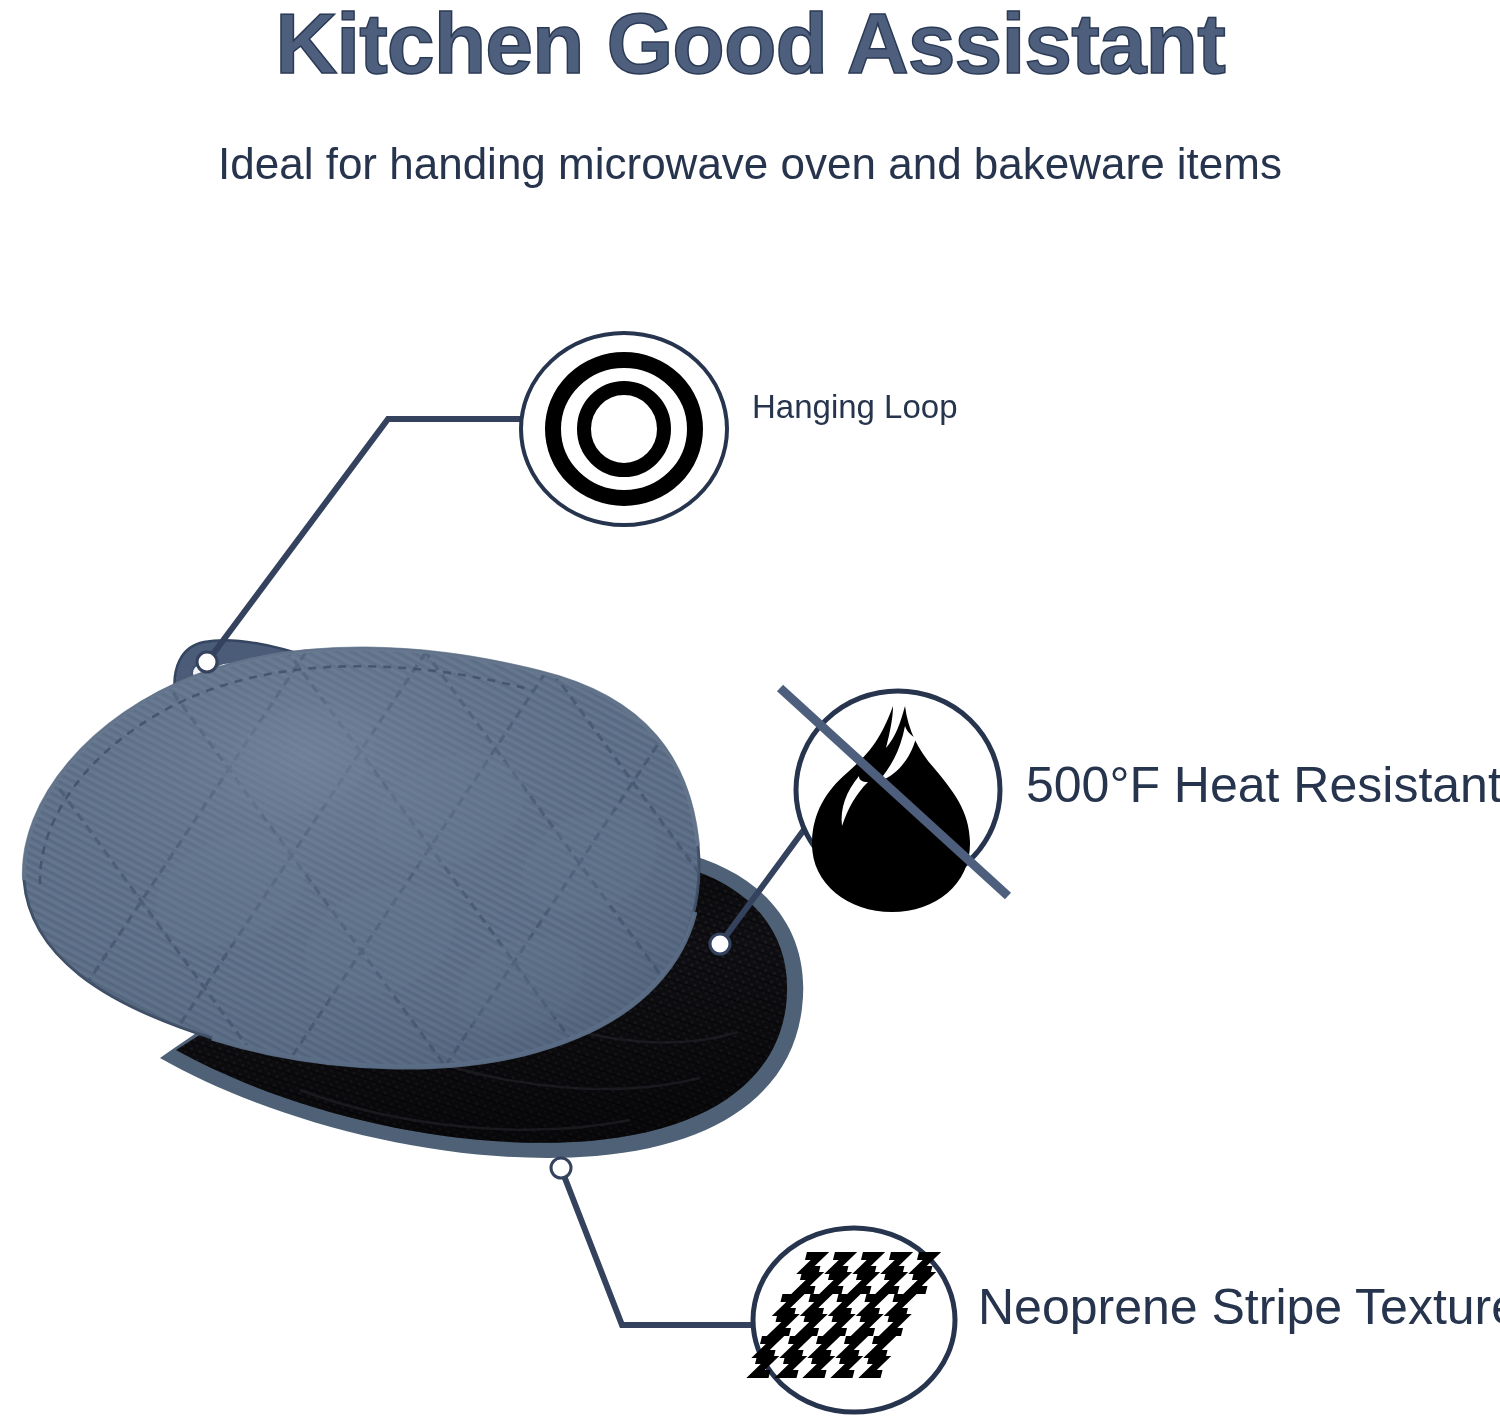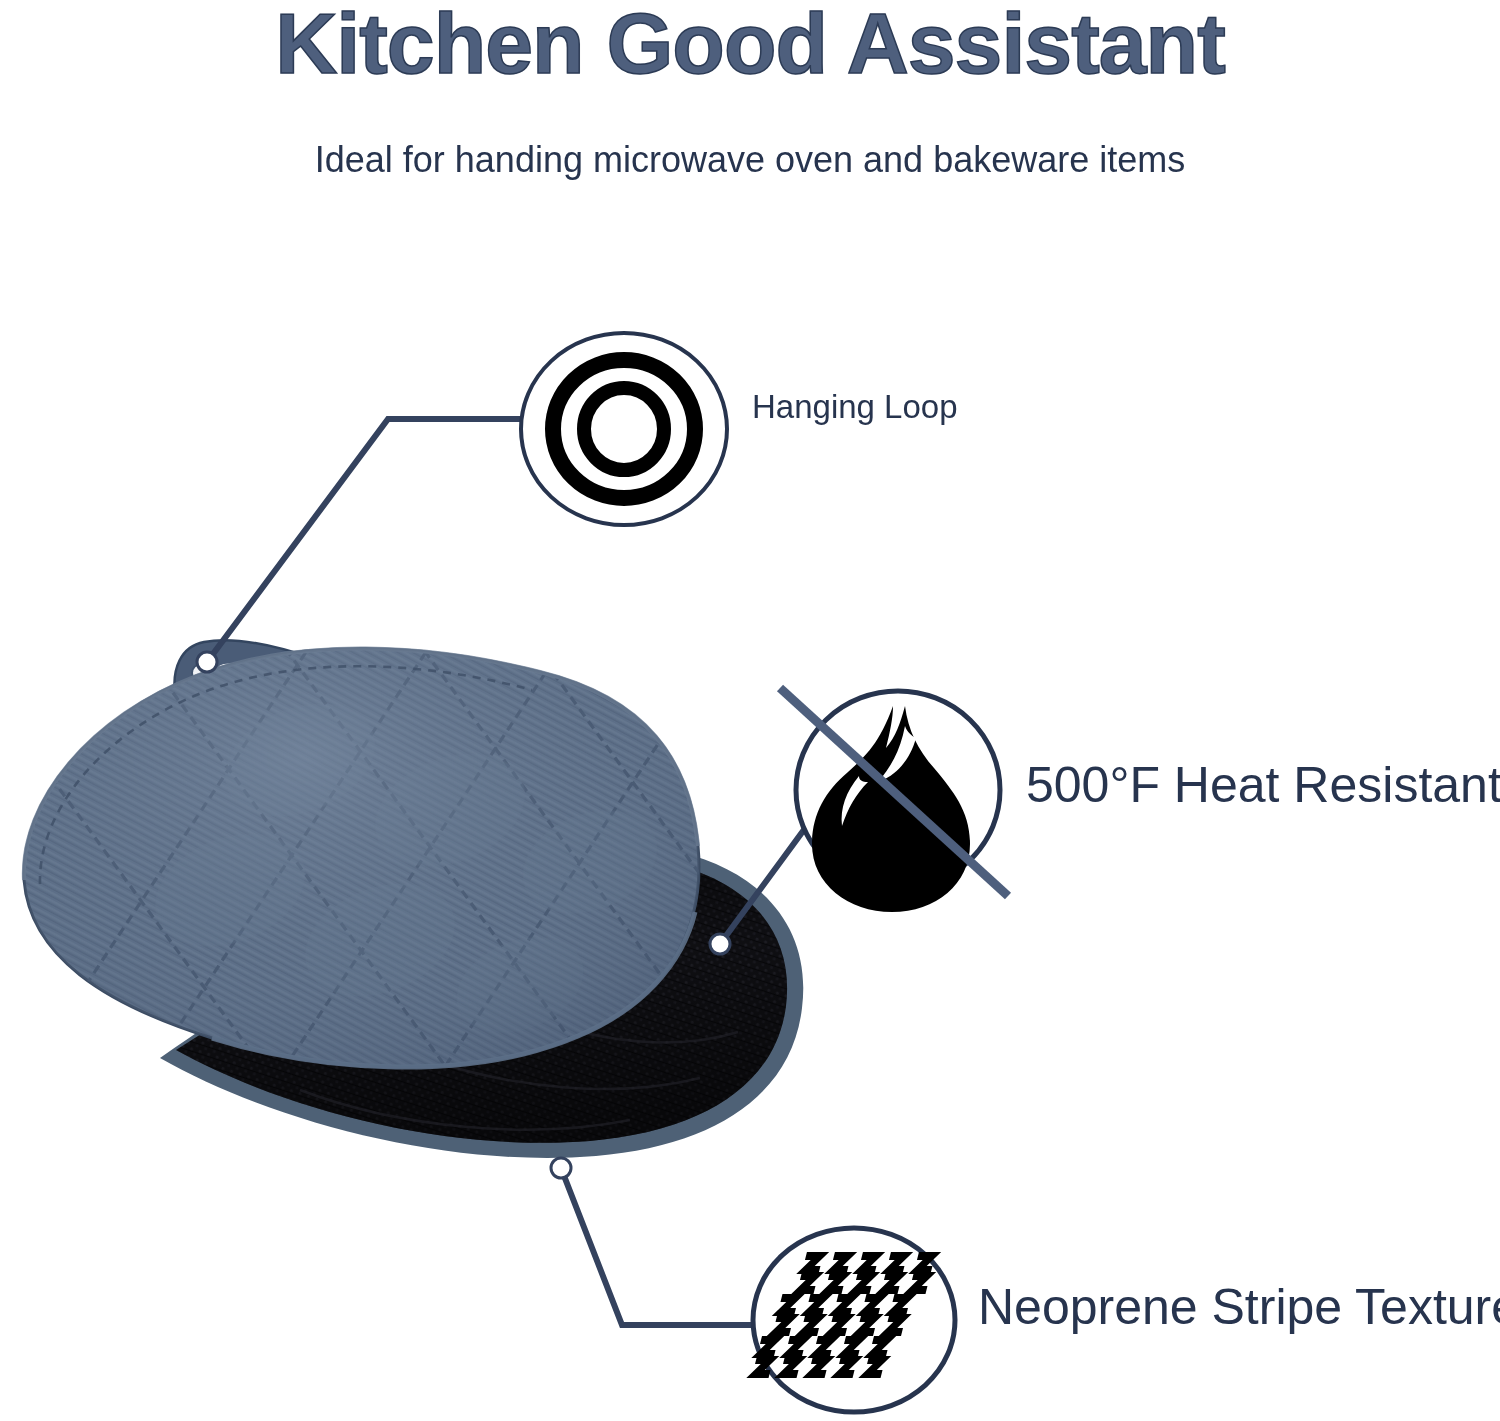--- a/index.html
+++ b/index.html
@@ -42,21 +42,21 @@
     white-space: nowrap;
     line-height: 1.05;
   }
   #subtitle {
     position: absolute;
     left: 0;
     top: 140px;
     width: 1500px;
     text-align: center;
     font-family: "Liberation Sans", sans-serif;
-    font-size: 36px;
+    font-size: 44px;
     font-weight: normal;
     color: #27344e;
     white-space: nowrap;
     line-height: 1.1;
   }
 
   
   #diagram {
     position: absolute;
     left: 0;

